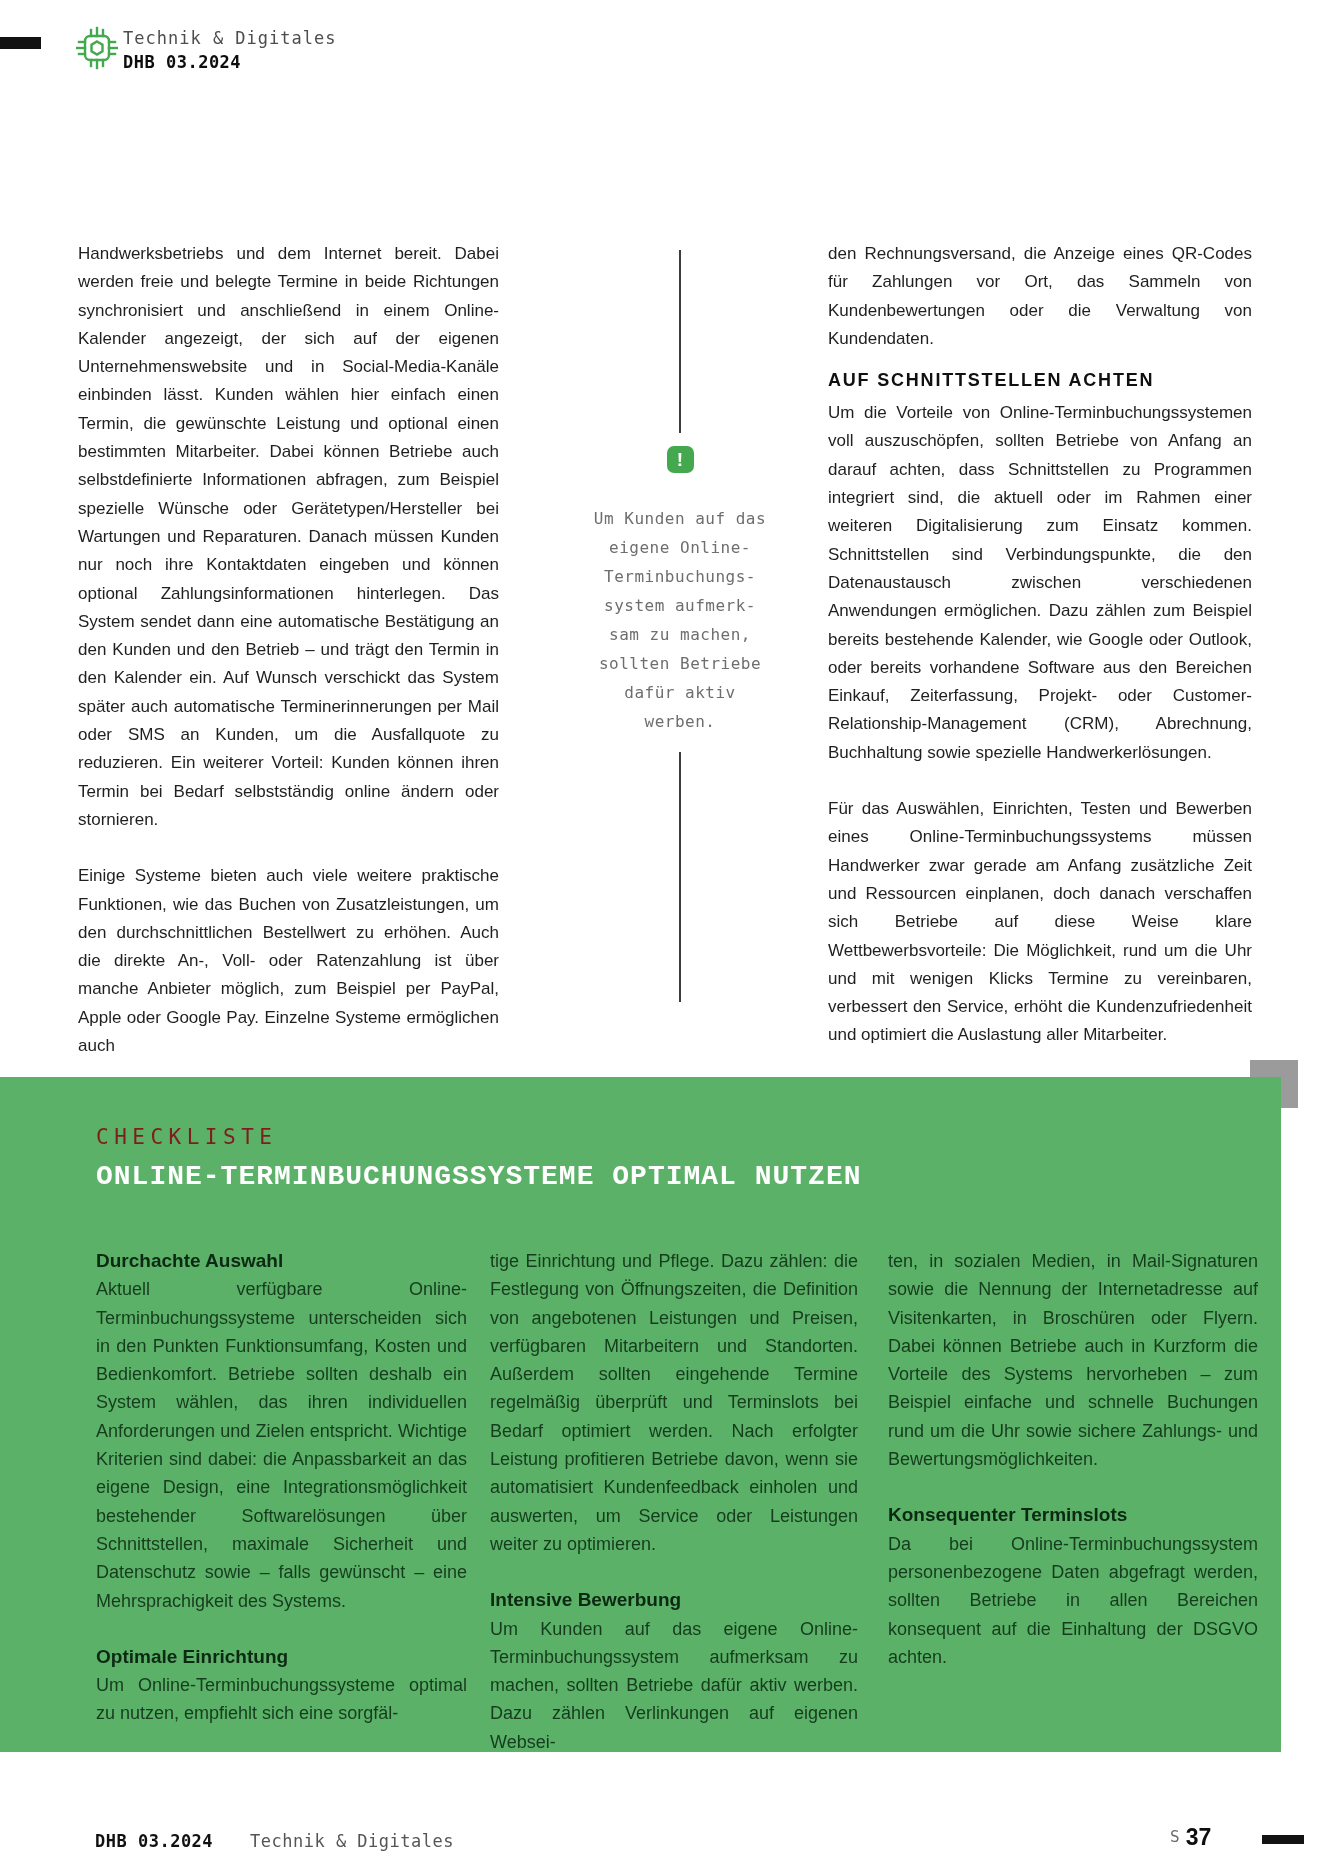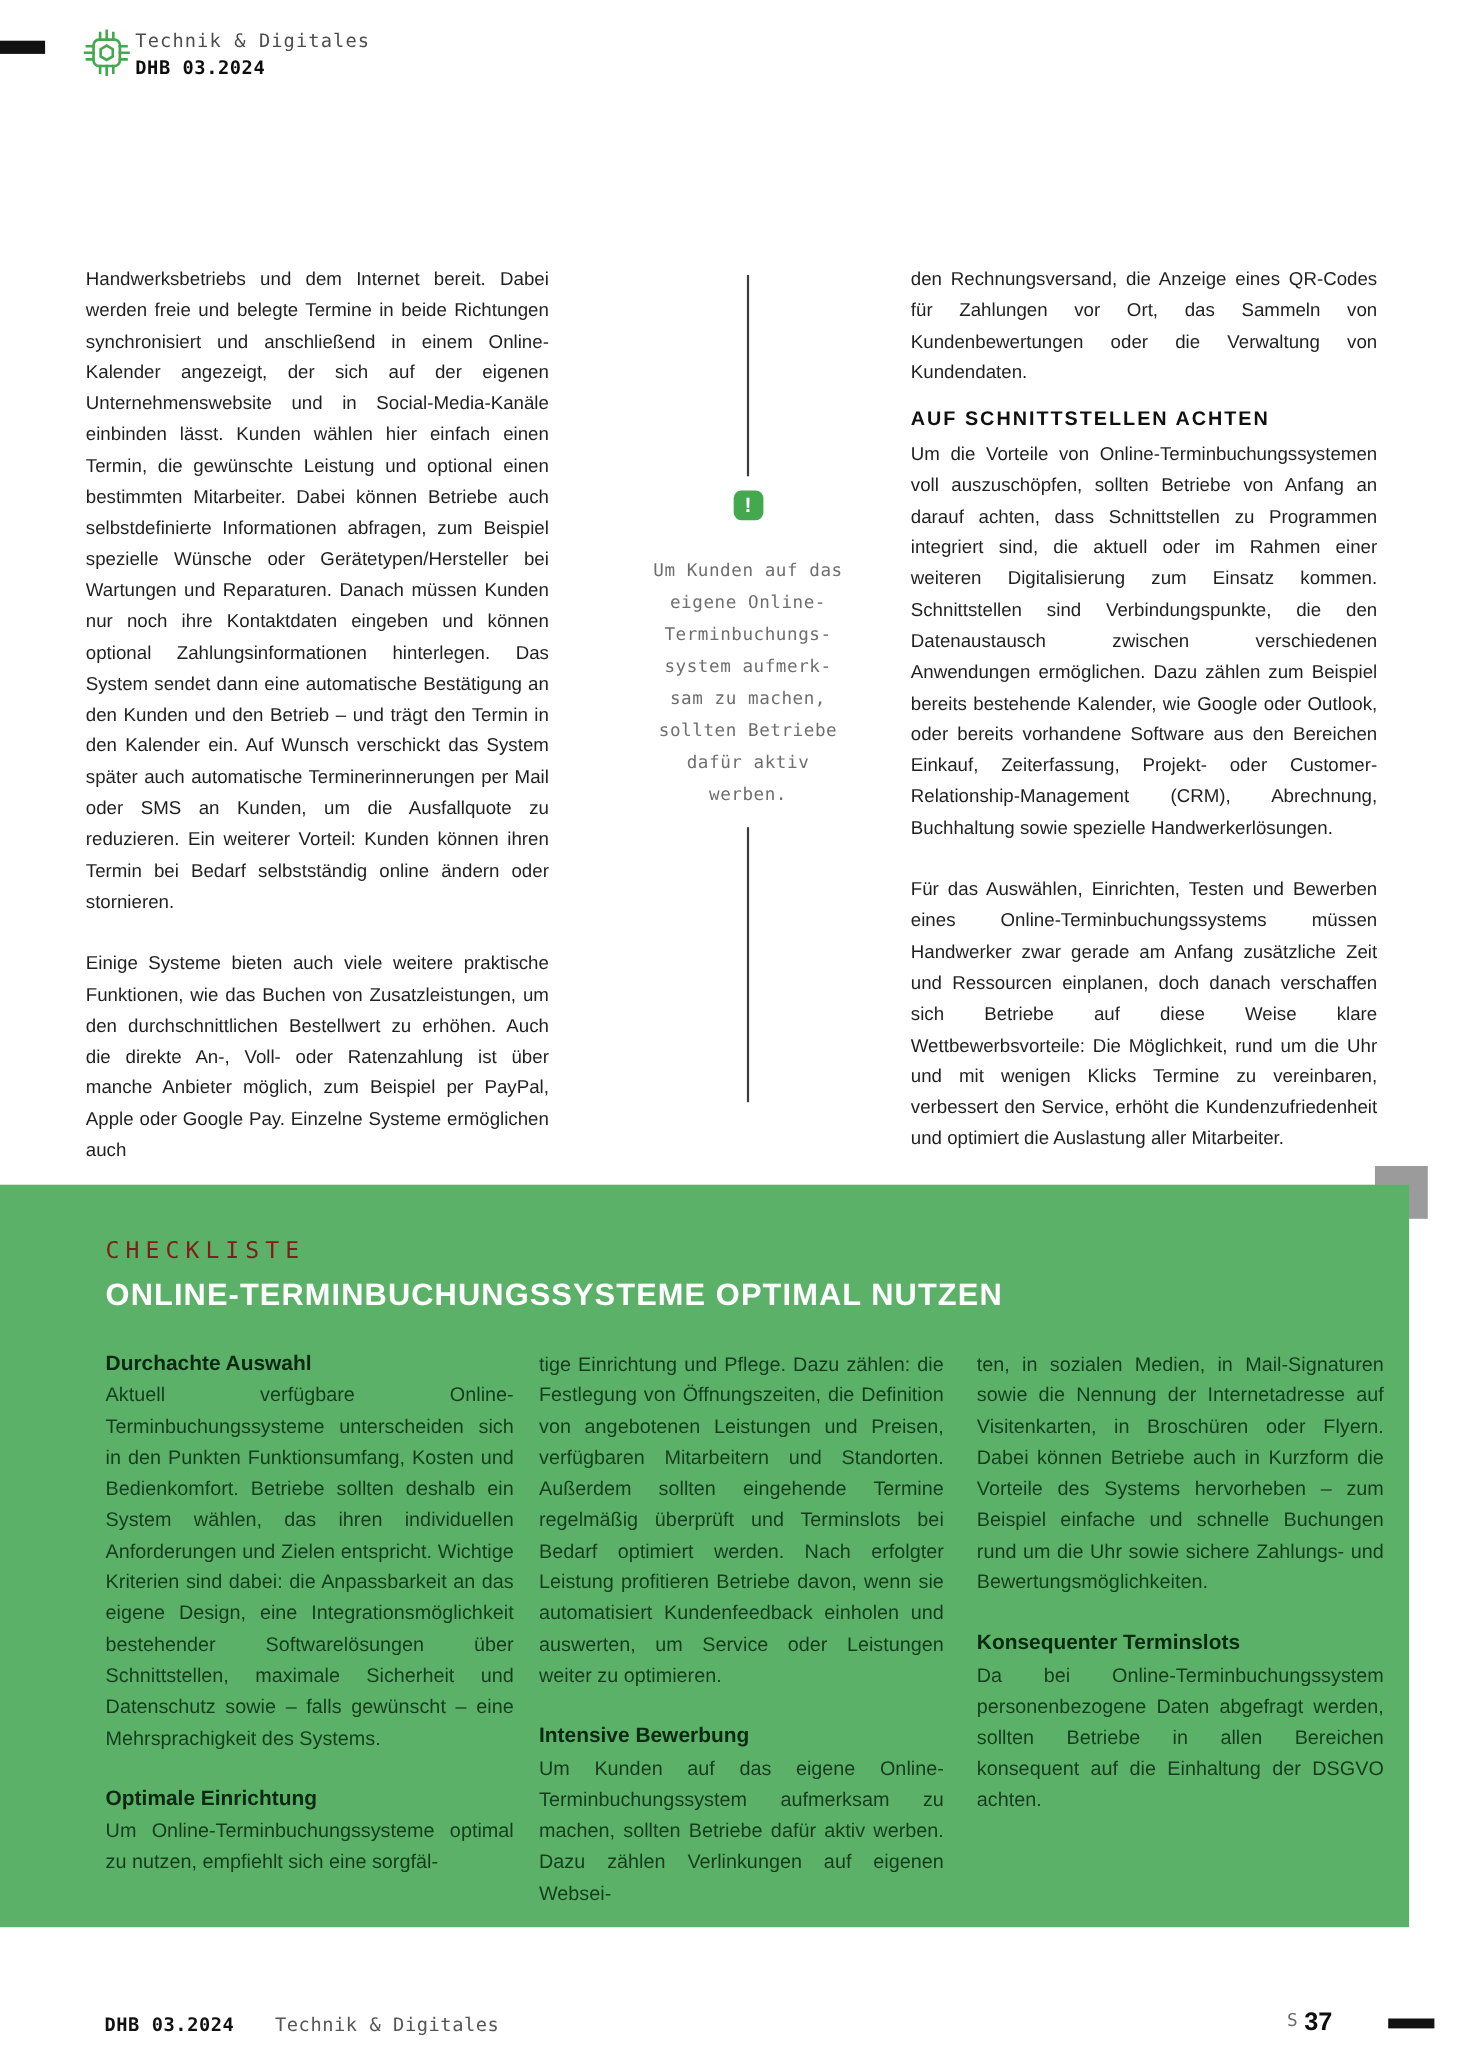--- a/index.html
+++ b/index.html
@@ -61,23 +61,23 @@
     background:#5bb167;z-index:2;
   }
   .ck-kicker{
     position:absolute;left:96px;top:48px;
     font-family:"DejaVu Sans Mono",monospace;
     font-size:21px;letter-spacing:5.5px;color:#7f1d1d;
   }
   .ck-title{
     position:absolute;left:96px;top:84px;
     font-size:28px;font-weight:bold;letter-spacing:1px;color:#ffffff;
-    font-family:Liberation Sans, sans-serif;
+    font-family:Liberation Mono, monospace;
   }
-  .ck-col{position:absolute;top:149px;}
+  .ck-col{position:absolute;top:170px;}
   .ck-col1{left:96px;width:371px;}
   .ck-col2{left:490px;width:368px;}
   .ck-col3{left:888px;width:370px;}
   .ck-h{
     margin:0;font-size:19px;font-weight:bold;color:#0c2913;
     line-height:28.3px;
   }
   .ck-sect2 .ck-h{margin-top:28px;}
   .ck-p{
     margin:0;font-size:18px;line-height:28.3px;

